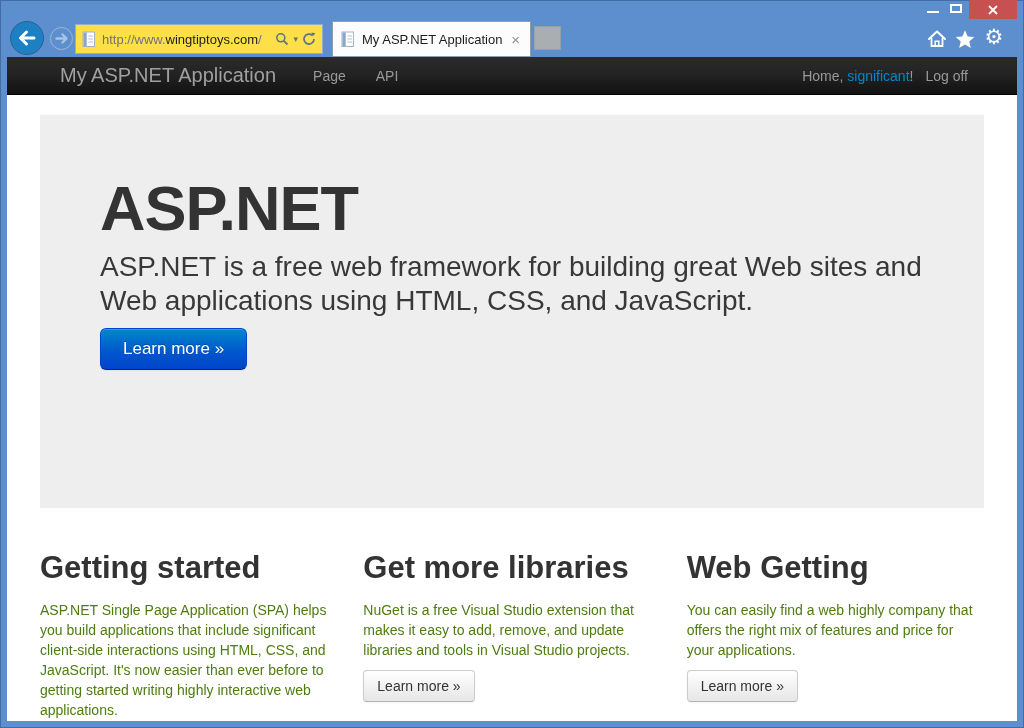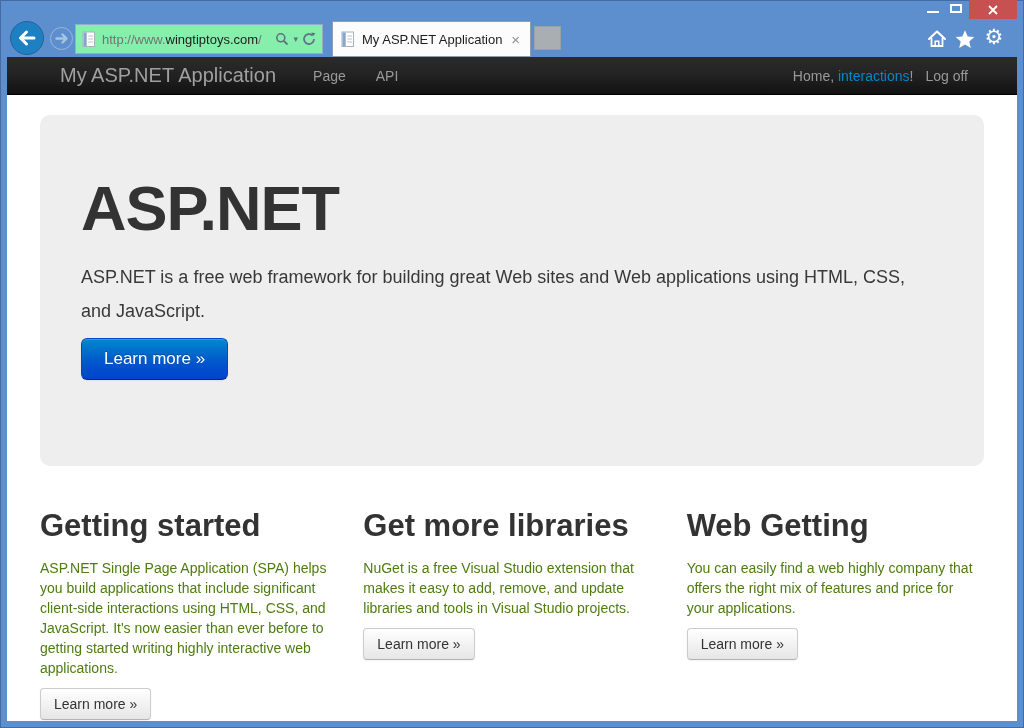--- a/index.html
+++ b/index.html
@@ -32,21 +32,21 @@
     border-radius: 50%; background: #1d80c3; border: 1px solid #2c5f95;
     display: flex; align-items: center; justify-content: center;
   }
   .btn-forward {
     position: absolute; left: 50px; top: 27px; width: 23px; height: 23px;
     border-radius: 50%; background: transparent; border: 1px solid #9db6d8;
     display: flex; align-items: center; justify-content: center;
   }
   .address-bar {
     position: absolute; left: 75px; top: 24px; width: 248px; height: 30px;
-    background: #86efac; border: 1px solid #93aecd;
+    background: #fde047; border: 1px solid #93aecd;
     display: flex; align-items: center; padding: 0 6px 0 6px;
     font-size: 13px;
   }
   .address-bar .url { white-space: nowrap; overflow: hidden; flex: 1; margin-left: 6px; }
   .url .dim { color: #737373; }
   .url .domain { color: #1c1c1c; }
   .address-icons { display: flex; align-items: center; gap: 4px; color: #5f7285; }
   .caret-down { font-size: 9px; color: #5f7285; }
 
   .tab {
@@ -86,25 +86,25 @@
   .site-nav .nav-link { color: #999; font-size: 14px; padding: 0 15px; text-decoration: none; }
   .nav-right { margin-left: auto; display: flex; align-items: center; font-size: 14px; }
   .nav-right .greeting { color: #999; }
   .nav-right .greeting .user-link { color: #0088cc; text-decoration: none; }
   .nav-right .logoff { color: #999; text-decoration: none; margin-left: 12px; padding-right: 16px; }
 
   .page-container { width: 944px; margin: 0 33px; }
 
   
   .hero {
-    margin-top: 20px; height: 351px; background: #eeeeee;
-    border-radius: 10px; padding: 57px 41px 0;
+    margin-top: 20px; height: 393px; background: #eeeeee;
+    border-radius: 0; padding: 57px 60px 0;
   }
   .hero h1 { font-size: 63px; line-height: 72px; font-weight: bold; color: #333; letter-spacing: -1px; }
-  .hero p { font-size: 18px; line-height: 34px; color: #383838; margin-top: 16px; max-width: 830px; }
+  .hero p { font-size: 28px; line-height: 34px; color: #383838; margin-top: 6px; max-width: 830px; }
   .btn-primary {
     display: inline-block; margin-top: 10px;
     padding: 10px 22px; font-size: 17px; color: #fff; text-decoration: none;
     background: linear-gradient(to bottom, #0088cc, #0055cc 60%, #0044cc);
     border: 1px solid #0044cc; border-bottom-color: #002a80; border-radius: 6px;
     text-shadow: 0 -1px 0 rgba(0,0,0,.25);
     box-shadow: inset 0 1px 0 rgba(255,255,255,.2), 0 1px 2px rgba(0,0,0,.05);
   }
 
   
@@ -204,21 +204,21 @@
   <div class="viewport">
 
     <div class="site-navbar">
       <div class="navbar-inner">
         <span class="brand">My ASP.NET Application</span>
         <nav class="site-nav">
           <a href="#" class="nav-link">Page</a>
           <a href="#" class="nav-link">API</a>
         </nav>
         <div class="nav-right">
-          <span class="greeting"><span>Home, </span><a href="#" class="user-link">interactions</a><span>!</span></span>
+          <span class="greeting"><span>Home, </span><a href="#" class="user-link">significant</a><span>!</span></span>
           <a href="#" class="logoff">Log off</a>
         </div>
       </div>
     </div>
 
     <div class="page-container">
 
       <div class="hero">
         <h1>ASP.NET</h1>
         <p>ASP.NET is a free web framework for building great Web sites and Web applications using HTML, CSS, and JavaScript.</p>

